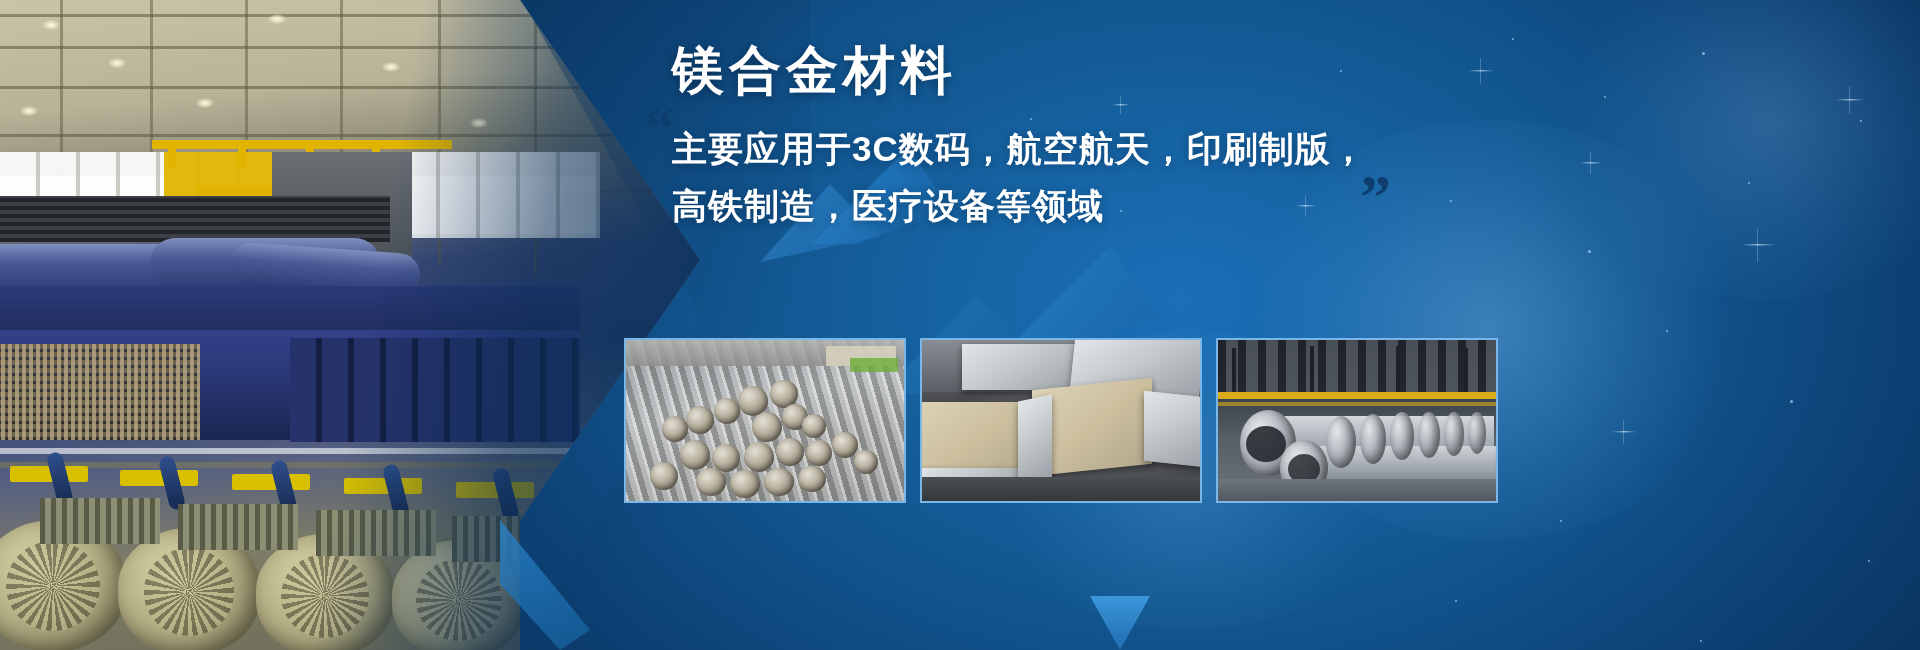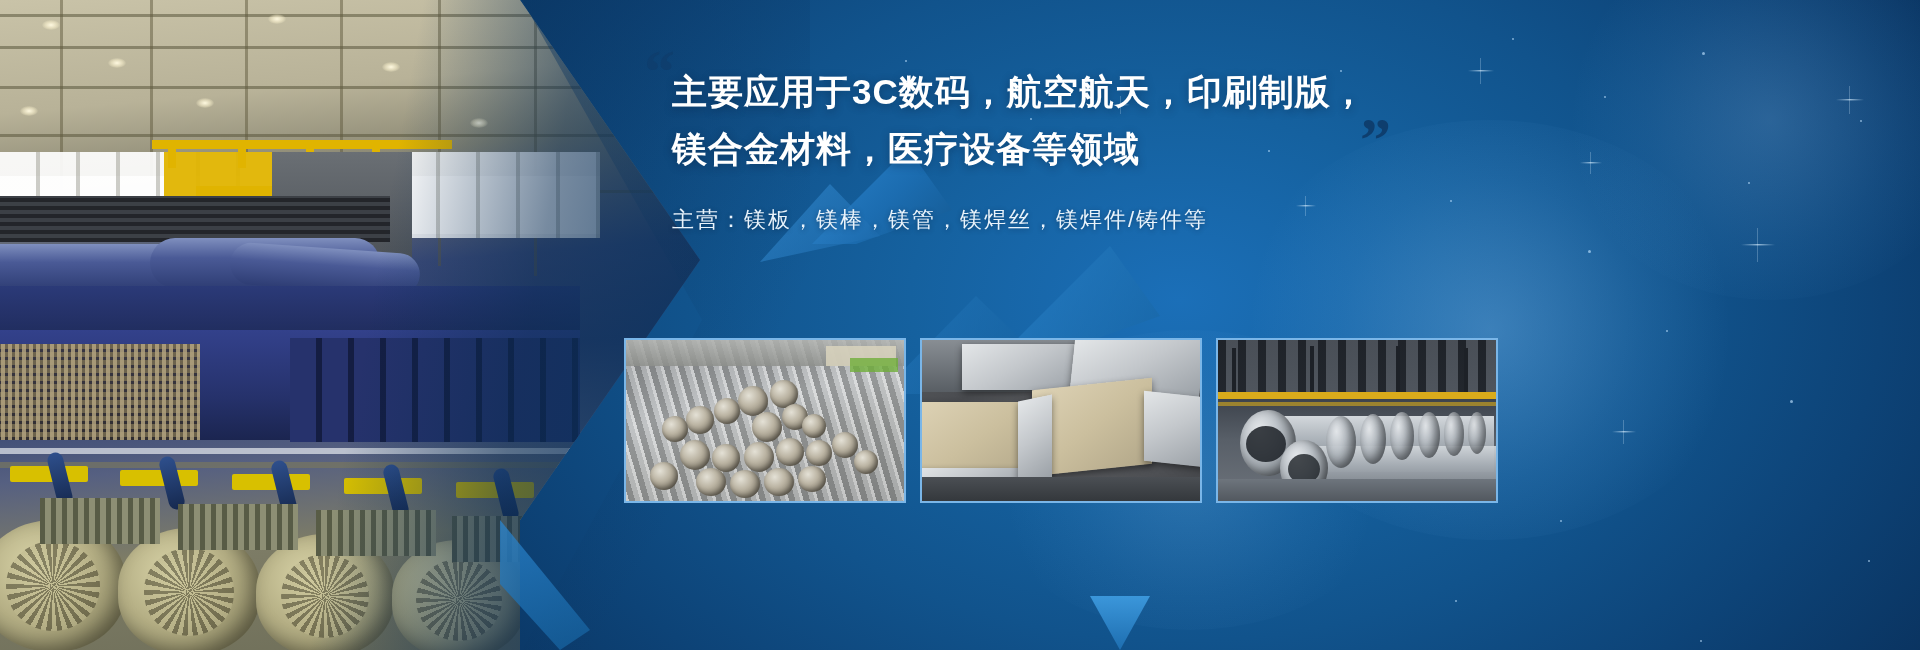--- a/index.html
+++ b/index.html
@@ -411,32 +411,32 @@
 
   <div class="facet" style="left:1090px;top:596px;width:60px;height:54px;
               background:linear-gradient(180deg,#3f9de2 0%,#1f71b4 100%);
               clip-path:polygon(0 0, 60px 0, 30px 54px);opacity:.9;"></div>
   <div class="facet" style="left:500px;top:520px;width:90px;height:130px;
               background:linear-gradient(160deg,#2b86d0 0%,#15609c 100%);
               clip-path:polygon(0 0, 90px 110px, 60px 130px, 0 64px);opacity:.75;"></div>
 
   <div class="copy">
 
+    <h1 class="title">镁合金材料</h1>
 
     <div class="subtitle-wrap">
       <span class="quote quote-open">“</span>
 
       <div class="subtitle-line">主要应用于3C数码，航空航天，印刷制版，</div>
 
-      <div class="subtitle-line">镁合金材料，医疗设备等领域</div>
+      <div class="subtitle-line">高铁制造，医疗设备等领域</div>
 
       <span class="quote quote-close">”</span>
     </div>
 
-    <div class="lead">主营：镁板，镁棒，镁管，镁焊丝，镁焊件/铸件等</div>
   </div>
 
   <div class="thumbs">
 
     <div class="thumb">
       <div class="img bars-bg">
         <div class="bars-lines"></div>
         <div style="position:absolute;left:0;top:0;width:100%;height:26px;background:linear-gradient(180deg,#b3b5b2,#8e908c);opacity:.85;"></div>
         <div style="position:absolute;right:8px;top:6px;width:70px;height:20px;background:#d9d4bd;opacity:.85;"></div>
         <div style="position:absolute;right:6px;top:18px;width:48px;height:14px;background:#6fae3a;opacity:.8;"></div>

